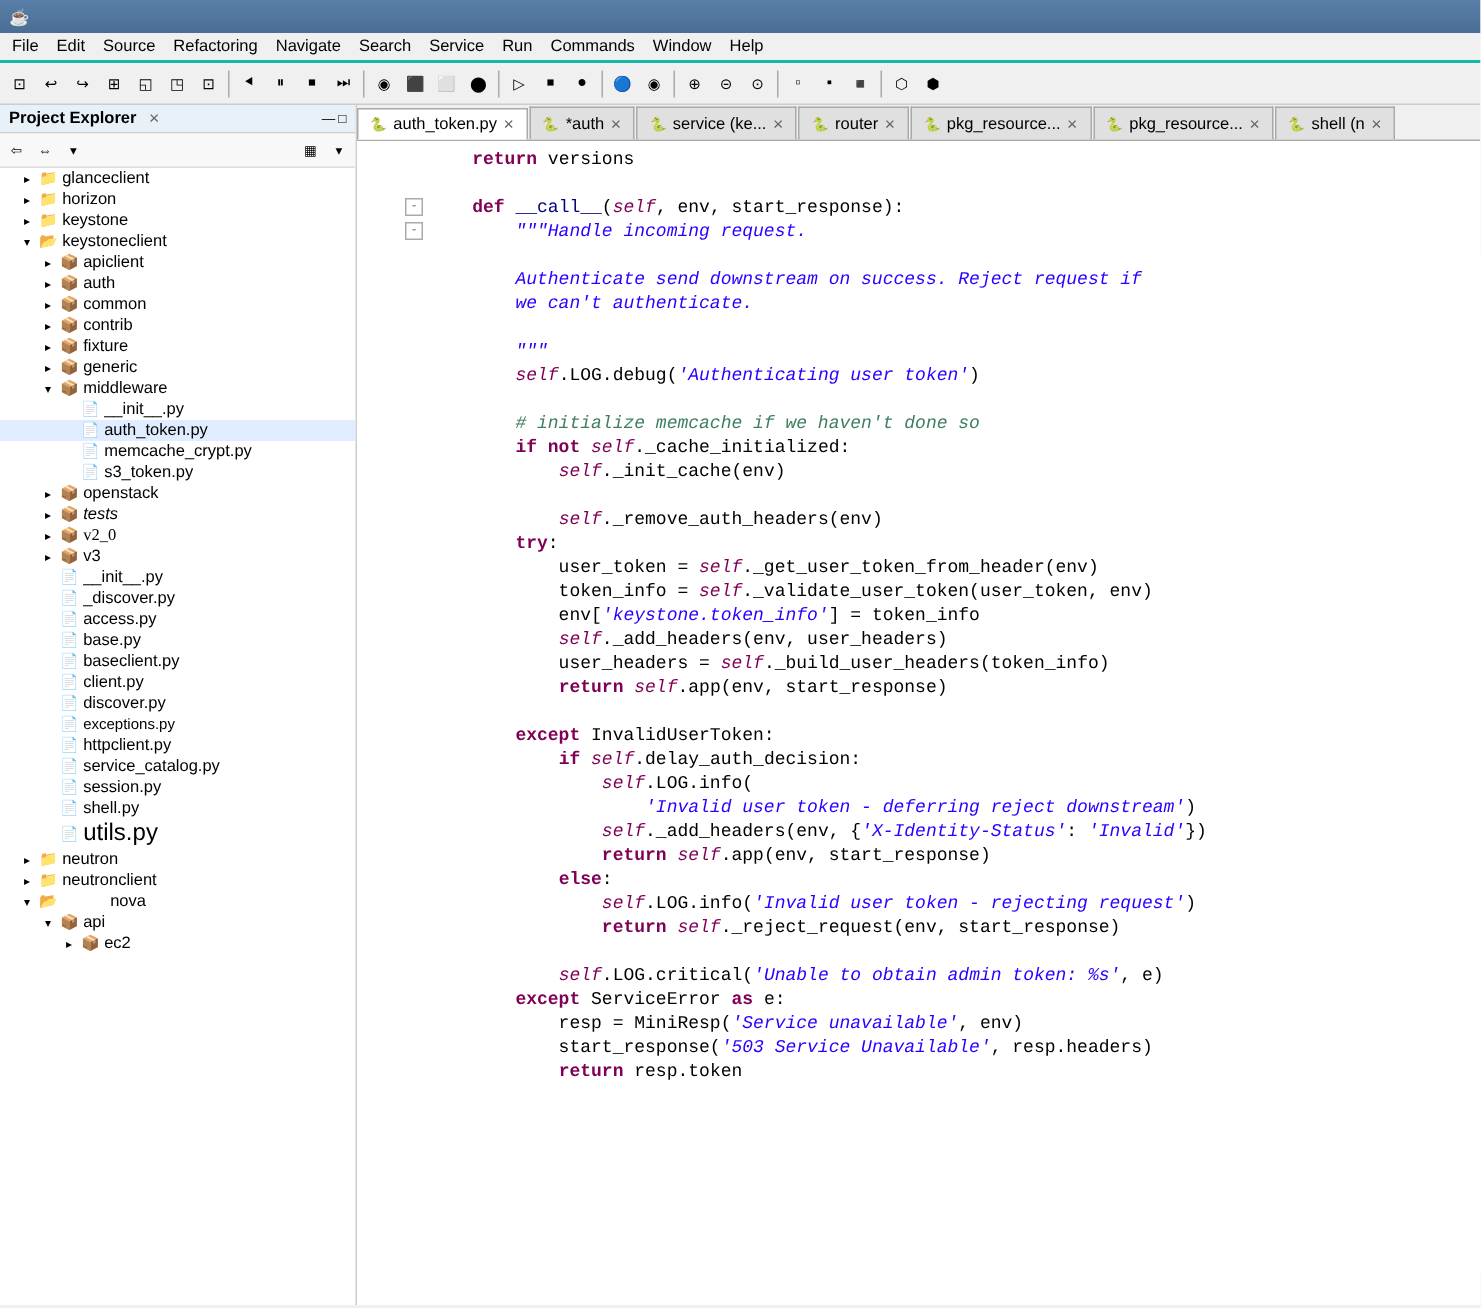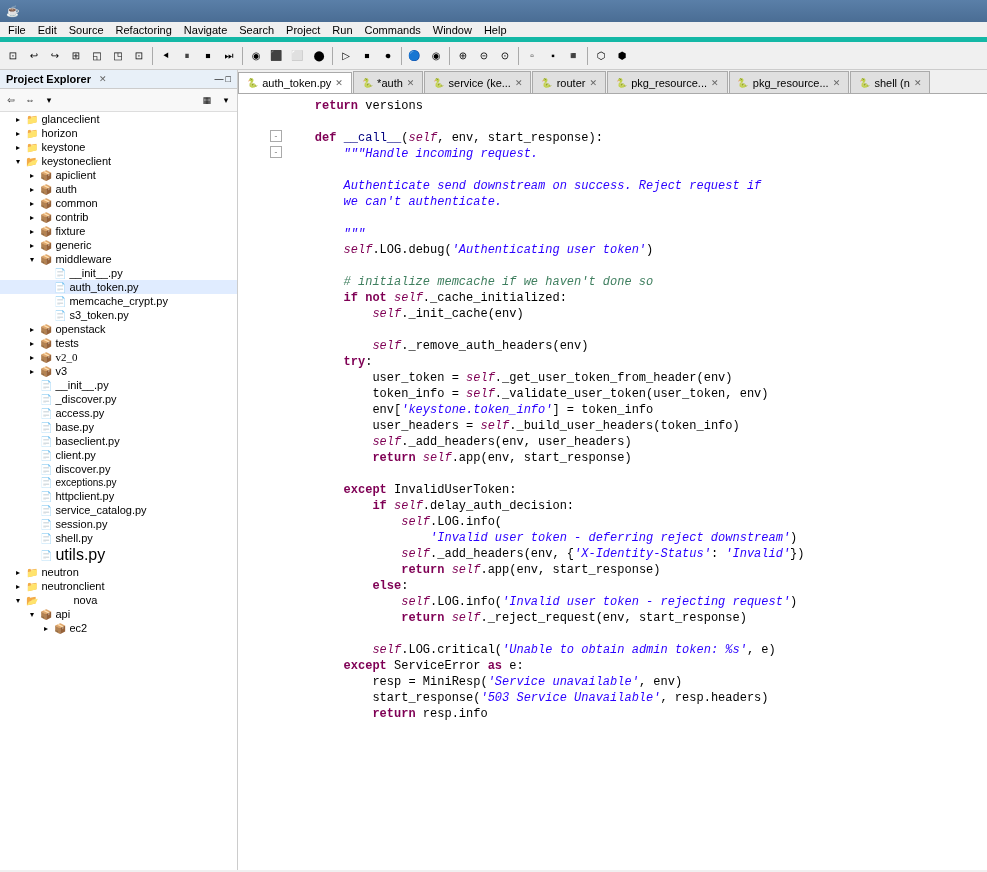--- a/index.html
+++ b/index.html
@@ -18,21 +18,21 @@
     }
     
     
     #menu-bar {
       background: #f0f0f0;
       display: flex;
       align-items: center;
       height: 20px;
       font-family: Arial, sans-serif;
       font-size: 11px;
-      border-bottom: 5px solid #14b8a6;
+      border-bottom: 2px solid #14b8a6;
       padding: 0 2px;
     }
     .menu-item {
       padding: 2px 6px;
       cursor: pointer;
       white-space: nowrap;
     }
     
     
     #toolbar {
@@ -165,20 +165,21 @@
     }
     #code-content {
       font-family: 'Courier New', monospace;
       font-size: 12px;
       line-height: 16px;
       padding: 4px 0;
       min-width: max-content;
     }
     .code-line {
       display: flex;
+      align-items: center;
       min-height: 16px;
       padding: 0 4px;
       position: relative;
     }
     .line-gutter {
       width: 20px;
       min-width: 20px;
       color: #aaa;
       text-align: right;
       margin-right: 8px;
@@ -228,21 +229,21 @@
   <span></span>
 </div>
 
 <div id="menu-bar">
 <span class="menu-item">File</span>
     <span class="menu-item">Edit</span>
     <span class="menu-item">Source</span>
     <span class="menu-item">Refactoring</span>
     <span class="menu-item">Navigate</span>
     <span class="menu-item">Search</span>
-    <span class="menu-item">Project</span>
+    <span class="menu-item">Service</span>
     <span class="menu-item">Run</span>
     <span class="menu-item">Commands</span>
     <span class="menu-item">Window</span>
     <span class="menu-item">Help</span>
   </div>
 
 <div id="toolbar">
 <button class="toolbar-btn">⊡</button>
     <button class="toolbar-btn">↩</button>
     <button class="toolbar-btn">↪</button>
@@ -378,21 +379,21 @@
           <span style="font-family: Arial, sans-serif; font-size: 11px;">s3_token.py</span>
         </div>
         <div class="tree-item indent-2">
           <span class="tree-arrow">▸</span>
           <span class="tree-icon" style="color: rgb(96, 128, 160);">📦</span>
           <span style="font-family: Arial, sans-serif; font-size: 11px;">openstack</span>
         </div>
         <div class="tree-item indent-2">
           <span class="tree-arrow">▸</span>
           <span class="tree-icon" style="color: rgb(96, 128, 160);">📦</span>
-          <span style="font-family: Arial, sans-serif; font-size: 11px;">tests</span>
+          <span style="font-family: Arial, sans-serif; font-size: 11px; font-style: italic;">tests</span>
         </div>
         <div class="tree-item indent-2">
           <span class="tree-arrow">▸</span>
           <span class="tree-icon" style="color: rgb(96, 128, 160);">📦</span>
           <span style="font-family: Liberation Serif, serif; font-size: 11px;">v2_0</span>
         </div>
         <div class="tree-item indent-2">
           <span class="tree-arrow">▸</span>
           <span class="tree-icon" style="color: rgb(96, 128, 160);">📦</span>
           <span style="font-family: Arial, sans-serif; font-size: 11px;">v3</span>
@@ -628,30 +629,30 @@
             <span class="code-text"><span class="normal">            token_info = </span><span class="self-kw">self</span><span class="normal">._validate_user_token(user_token, env)</span></span>
           </div>
           <div class="code-line">
             <span class="line-gutter"></span>
             <span class="fold-placeholder"></span>
             <span class="code-text"><span class="normal">            env[</span><span class="key-str">'keystone.token_info'</span><span class="normal">] = token_info</span></span>
           </div>
           <div class="code-line">
             <span class="line-gutter"></span>
             <span class="fold-placeholder"></span>
+            <span class="code-text"><span class="normal">            </span><span class="self-kw">self</span><span class="normal">._add_headers(env, user_headers)</span></span>
+          </div>
+          <div class="code-line">
+            <span class="line-gutter"></span>
+            <span class="fold-placeholder"></span>
             <span class="code-text"><span class="normal">            user_headers = </span><span class="self-kw">self</span><span class="normal">._build_user_headers(token_info)</span></span>
           </div>
           <div class="code-line">
             <span class="line-gutter"></span>
             <span class="fold-placeholder"></span>
-            <span class="code-text"><span class="normal">            </span><span class="self-kw">self</span><span class="normal">._add_headers(env, user_headers)</span></span>
-          </div>
-          <div class="code-line">
-            <span class="line-gutter"></span>
-            <span class="fold-placeholder"></span>
             <span class="code-text"><span class="normal">            </span><span class="kw">return</span><span class="normal"> </span><span class="self-kw">self</span><span class="normal">.app(env, start_response)</span></span>
           </div>
           <div class="code-line">
             <span class="line-gutter"></span>
             <span class="fold-placeholder"></span>
             <span class="code-text"></span>
           </div>
           <div class="code-line">
             <span class="line-gutter"></span>
             <span class="fold-placeholder"></span>
@@ -718,21 +719,21 @@
             <span class="code-text"><span class="normal">            resp = MiniResp(</span><span class="str">'Service unavailable'</span><span class="normal">, env)</span></span>
           </div>
           <div class="code-line">
             <span class="line-gutter"></span>
             <span class="fold-placeholder"></span>
             <span class="code-text"><span class="normal">            start_response(</span><span class="str">'503 Service Unavailable'</span><span class="normal">, resp.headers)</span></span>
           </div>
           <div class="code-line">
             <span class="line-gutter"></span>
             <span class="fold-placeholder"></span>
-            <span class="code-text"><span class="normal">            </span><span class="kw">return</span><span class="normal"> resp.info</span></span>
+            <span class="code-text"><span class="normal">            </span><span class="kw">return</span><span class="normal"> resp.token</span></span>
           </div>
           <div class="code-line">
             <span class="line-gutter"></span>
             <span class="fold-placeholder"></span>
             <span class="code-text"></span>
           </div>
         </div>
     </div>
   </div>
 </div>

